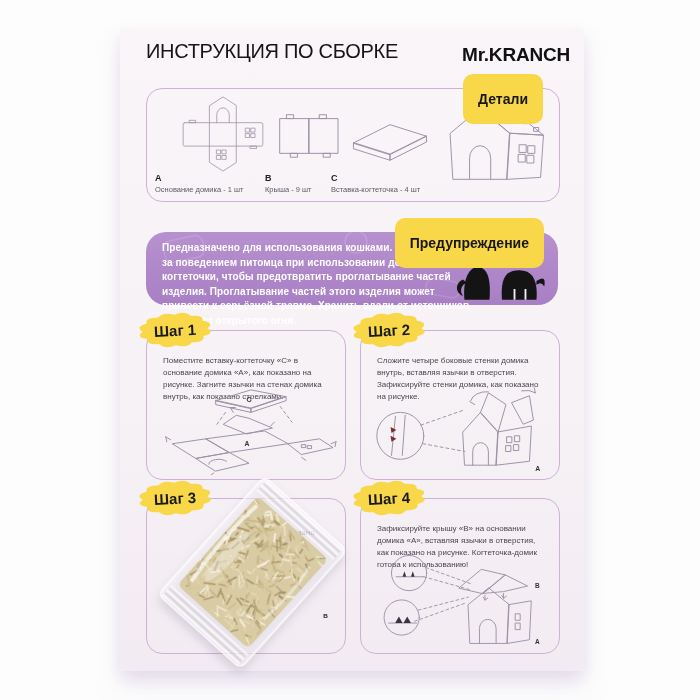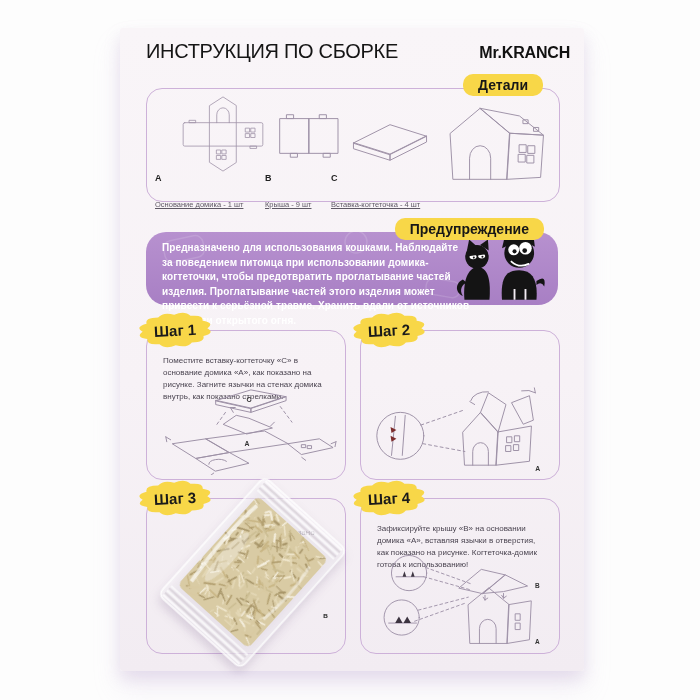--- a/index.html
+++ b/index.html
@@ -13,35 +13,35 @@
     background:linear-gradient(180deg,#f9f5f8 0%,#f7f2f6 55%,#f2ecf2 100%);
     border-radius:3px;
     box-shadow:0 8px 16px rgba(170,140,190,.22),0 18px 28px rgba(205,185,220,.18);
   }
   .page-title{
     position:absolute;left:26px;top:12px;margin:0;
     font-size:20px;font-weight:normal;letter-spacing:-0.3px;color:#151515;
   }
   .brand{
     position:absolute;right:14px;top:16px;
-    font-size:16px;font-weight:bold;color:#111;letter-spacing:-0.2px;
+    font-size:19px;font-weight:bold;color:#111;letter-spacing:-0.2px;
   }
   .roundbox{
     position:absolute;border:1px solid #cdb1d9;border-radius:16px;background:transparent;
   }
   .parts-box{left:26px;top:60px;width:412px;height:112px;}
   .warning-box{
     position:absolute;left:26px;top:204px;width:412px;height:73px;
     background:linear-gradient(180deg,#b democratic 0%,#a87fc4 100%);
     background:linear-gradient(180deg,#b791cf 0%,#a87fc4 100%);
     border-radius:20px;
   }
   .pill{
     position:absolute;background:#f8d748;color:#171717;font-weight:bold;
-    border-radius:10px;padding:3px 15px;font-size:14px;z-index:3;white-space:nowrap;
+    border-radius:10px;padding:17px 15px;font-size:14px;z-index:3;white-space:nowrap;
   }
   .parts-pill{top:-15px;right:16px;}
   .warn-pill{top:-14px;right:14px;}
   .warning-text{
     position:absolute;left:16px;top:9px;width:308px;margin:0;
     font-size:10px;font-weight:bold;color:#ffffff;line-height:1.45;letter-spacing:.1px;
   }
   .warn-cats{position:absolute;right:6px;bottom:2px;}
   .warn-doodle{position:absolute;left:0;top:0;width:100%;height:100%;border-radius:12px;overflow:hidden;}
   .step{position:absolute;border:1px solid #cdb1d9;border-radius:16px;}
@@ -58,21 +58,21 @@
   .step-text{
     position:relative;margin:24px 12px 0 16px;font-size:8px;line-height:1.5;color:#4a4450;
   }
   .step3 .step-text{margin-left:120px;margin-top:28px;}
   .corner-letter{
     position:absolute;font-size:8px;font-weight:bold;color:#3a3a3a;
   }
   .diagram{position:absolute;left:8px;bottom:4px;}
   .part-cap{position:absolute;top:84px;}
   .part-letter{font-size:9px;font-weight:bold;color:#222;}
-  .part-name{font-size:7.5px;color:#5e5864;margin-top:17px;text-decoration:underline;}
+  .part-name{font-size:7.5px;color:#5e5864;margin-top:2px;}
   .fig{position:absolute;}
   .lineart{stroke:#9d90a6;stroke-width:1;fill:none;stroke-linejoin:round;stroke-linecap:round;}
   .lbl{font-family:"Liberation Sans","DejaVu Sans",sans-serif;font-size:7px;font-weight:bold;fill:#333;}
   .dash{stroke-dasharray:3 3;}
   .bag{
     position:absolute;left:75px;top:462px;width:115px;height:165px;z-index:6;
     transform:rotate(42deg);
     filter:drop-shadow(3px 5px 5px rgba(120,95,135,.3));
   }
 </style>
@@ -224,20 +224,21 @@
     </svg>
   </section>
 
   <section class="step step2">
     <div class="scallop">
         <svg class="scallop-bg" viewBox="0 0 80 42">
           <path d="M72.4,21.0 Q80.3,26.1 68.1,28.6 Q69.5,34.9 56.2,34.3 Q50.8,40.0 40.0,36.3 Q29.2,40.0 23.8,34.3 Q10.5,34.9 11.9,28.6 Q-0.3,26.1 7.6,21.0 Q-0.3,15.9 11.9,13.3 Q10.5,7.1 23.8,7.7 Q29.2,2.0 40.0,5.7 Q50.8,2.0 56.2,7.7 Q69.5,7.1 68.1,13.3 Q80.3,15.9 72.4,21.0 Z" fill="#f8d748"></path>
         </svg>
       <span>Шаг 2</span>
     </div>
+    <p class="step-text">Сложите четыре боковые стенки домика внутрь, вставляя язычки в отверстия. Зафиксируйте стенки домика, как показано на рисунке.</p>
     <svg class="diagram" width="182" height="94" viewBox="0 0 186 96">
       <g class="lineart">
         <circle cx="32" cy="56" r="24"></circle>
         <path d="M27,36 L23,76 M37,35 L34,76"></path>
         <path class="dash" d="M53,45 L96,30 M55,64 L98,72"></path>
         <polygon points="96,52 114,32 132,52 130,86 98,86"></polygon>
         <path d="M106,86 v-14 a8,9 0 0 1 16,0 v14"></path>
         <polygon points="132,52 166,46 164,82 130,86"></polygon>
         <rect x="141" y="57" width="5" height="6"></rect>
           <rect x="149" y="56" width="5" height="6"></rect>

